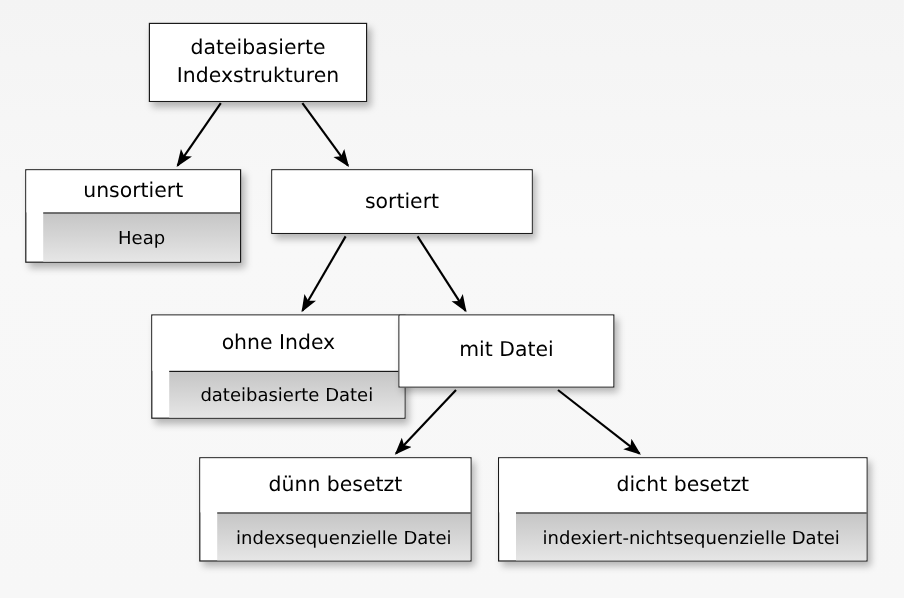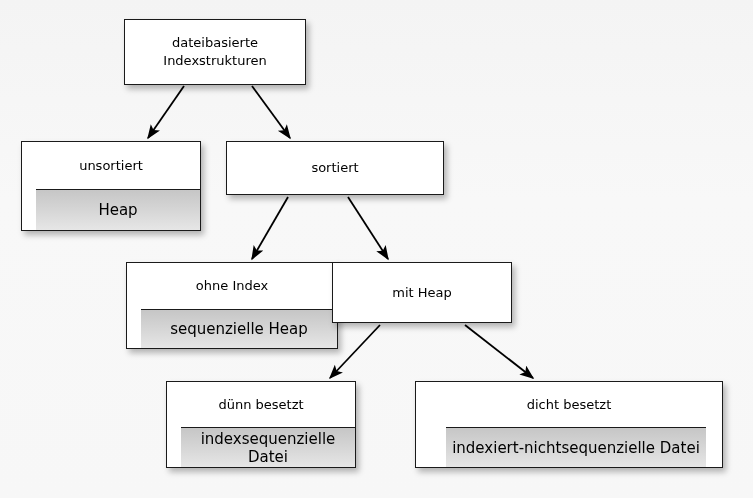--- a/index.html
+++ b/index.html
@@ -36,21 +36,21 @@
     display: flex;
     flex-direction: column;
   }
   .node-title {
     flex: 1 1 auto;
     display: flex;
     align-items: center;
     justify-content: center;
     text-align: center;
     color: #000000;
-    font-size: 13px;
+    font-size: 17px;
     line-height: 1.35;
     padding: 2px 22px;
     background: #ffffff;
     white-space: pre-line;
   }
   .node-sub {
     flex: 0 0 auto;
     display: flex;
     align-items: center;
     justify-content: center;
@@ -82,37 +82,37 @@
         <line x1="380" y1="325" x2="330" y2="378" stroke="#000000" stroke-width="1.8" marker-end="url(#arrowhead)"></line>
         <line x1="465" y1="325" x2="533" y2="378" stroke="#000000" stroke-width="1.8" marker-end="url(#arrowhead)"></line>
       </g>
   </svg>
 
   <div id="nodes">
       <div class="node" style="left: 124px; top: 19px; width: 182px; height: 66px;">
         <div class="node-title">dateibasierte
 Indexstrukturen</div>
       </div>
-      <div class="node" style="left: 21px; top: 141px; width: 180px; height: 90px;">
+      <div class="node" style="left: 21px; top: 141px; width: 180px; height: 78px;">
         <div class="node-title">unsortiert</div>
         <div class="node-sub" style="height: 36px;">Heap</div>
       </div>
       <div class="node" style="left: 226px; top: 141px; width: 218px; height: 54px;">
         <div class="node-title">sortiert</div>
       </div>
       <div class="node" style="left: 126px; top: 262px; width: 212px; height: 87px;">
         <div class="node-title">ohne Index</div>
-        <div class="node-sub" style="height: 34px;">sequenzielle Heap</div>
+        <div class="node-sub" style="height: 34px;">dateibasierte Datei</div>
       </div>
       <div class="node" style="left: 332px; top: 262px; width: 180px; height: 61px;">
-        <div class="node-title">mit Heap</div>
+        <div class="node-title">mit Datei</div>
       </div>
-      <div class="node" style="left: 166px; top: 381px; width: 190px; height: 87px;">
+      <div class="node" style="left: 166px; top: 381px; width: 227px; height: 87px;">
         <div class="node-title">dünn besetzt</div>
         <div class="node-sub" style="height: 35px; text-align: center;">indexsequenzielle Datei</div>
       </div>
-      <div class="node" style="left: 415px; top: 381px; width: 308px; height: 87px; align-items: center;">
+      <div class="node" style="left: 415px; top: 381px; width: 308px; height: 87px;">
         <div class="node-title">dicht besetzt</div>
         <div class="node-sub" style="height: 35px;">indexiert-nichtsequenzielle Datei</div>
       </div>
     </div>
 
 </div>
 
 </body></html>

